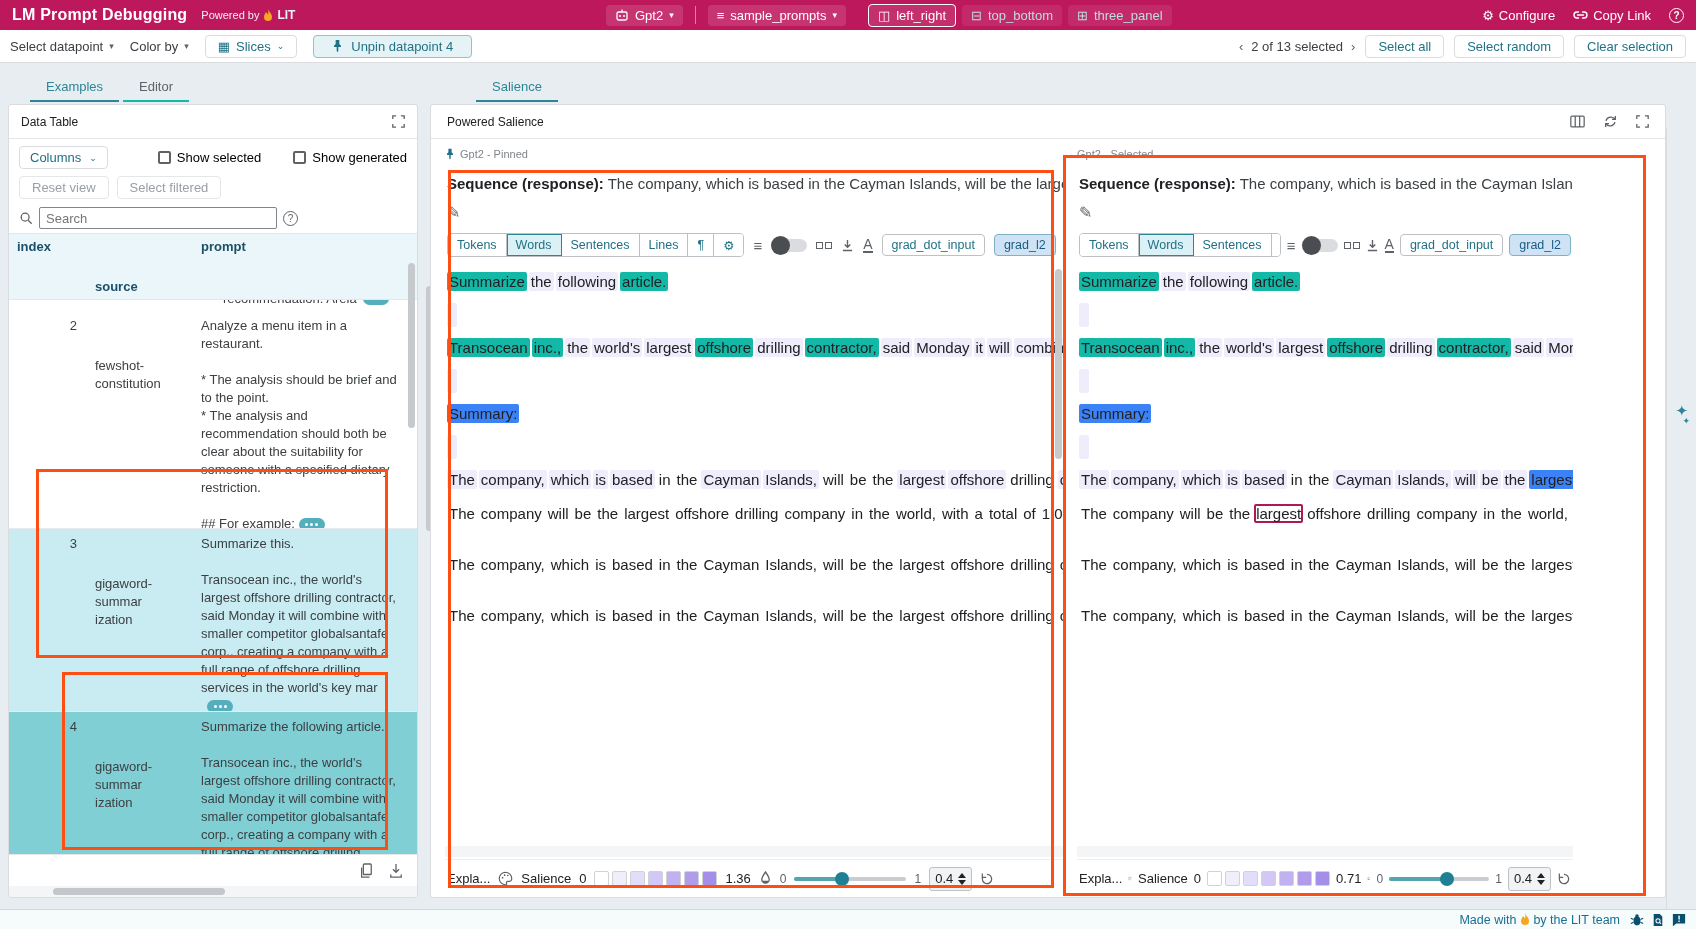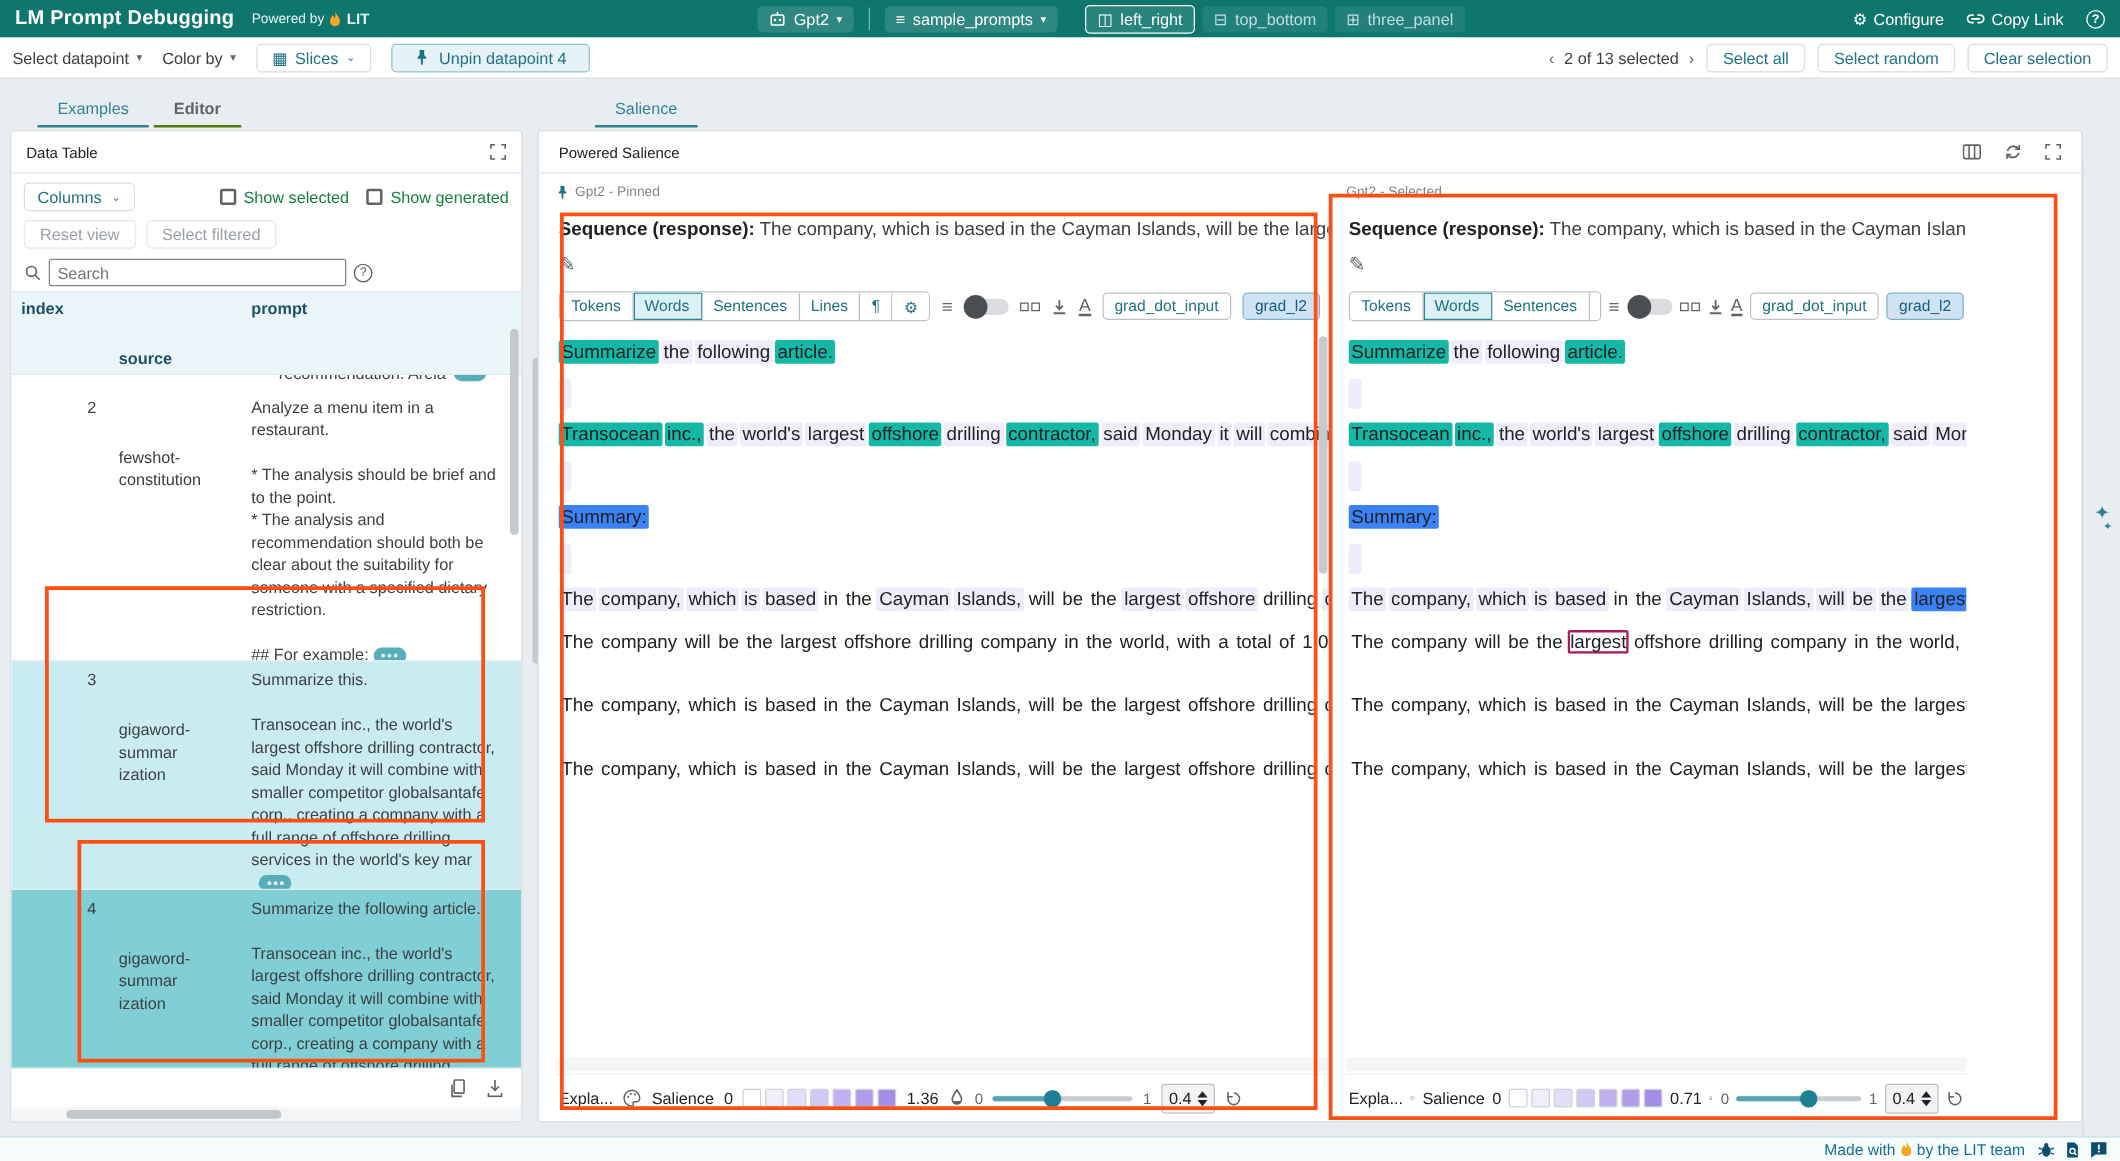--- a/index.html
+++ b/index.html
@@ -1,21 +1,21 @@
 <!DOCTYPE html>
 <html><head>
 <meta charset="utf-8">
 <style>
   * { margin:0; padding:0; box-sizing:border-box; }
   html,body { width:1696px; height:929px; overflow:hidden; }
   body { font-family:"Liberation Sans", sans-serif; background:#e7edf0; position:relative; color:#3c4043; }
   svg { display:block; }
 
   
-  .topbar { position:absolute; left:0; top:0; width:1696px; height:30px; background:#0f766e; display:flex; align-items:center; padding:0 12px; color:#fff; }
+  .topbar { position:absolute; left:0; top:0; width:1696px; height:30px; background:#be185d; display:flex; align-items:center; padding:0 12px; color:#fff; }
   .app-title { font-size:16px; font-weight:bold; letter-spacing:.2px; }
   .powered { font-size:11px; margin-left:14px; color:#e8f3f5; display:flex; align-items:center; gap:4px; }
   .lit-label { font-weight:bold; font-size:12px; }
   .hdr-mid { display:flex; align-items:center; gap:8px; margin-left:auto; }
   .hdr-chip { display:flex; align-items:center; gap:6px; background:rgba(255,255,255,.13); border-radius:4px; padding:3px 9px; font-size:13px; cursor:pointer; white-space:nowrap; }
   .hdr-divider { width:1px; height:18px; background:rgba(255,255,255,.45); margin:0 4px; }
   .layout-tabs { display:flex; align-items:center; gap:6px; margin-left:14px; }
   .layout-tab { display:flex; align-items:center; gap:6px; font-size:13px; padding:3px 9px; border-radius:4px; color:#bfdde4; background:rgba(255,255,255,.08); cursor:pointer; white-space:nowrap; }
   .layout-tab.sel { color:#fff; border:1px solid #fff; background:rgba(255,255,255,.10); }
   .hdr-right { display:flex; align-items:center; gap:18px; margin-left:auto; font-size:13px; }
@@ -33,31 +33,31 @@
   .sel-status { font-size:13px; color:#3c4043; display:flex; align-items:center; gap:8px; }
   .chev { color:#5f6368; cursor:pointer; font-size:13px; }
 
   
   .content { position:absolute; left:0; top:64px; width:1696px; height:845px; background:#e7edf0; }
 
   
   .group-tabs { position:absolute; top:10px; height:28px; display:flex; gap:4px; font-size:13px; }
   .gtab { padding:5px 16px; color:#5f6368; cursor:pointer; border-bottom:2px solid transparent; }
   .gtab.active { color:#2d8597; border-bottom:2px solid #2d8597; }
-  .gtab.inactive-line { border-bottom:2px solid #4d7c0f;font-weight:bold; }
+  .gtab.inactive-line { border-bottom:2px solid #14b8a6; }
 
   
   .lcard { position:absolute; left:8px; top:40px; width:410px; height:794px; background:#fff; border:1px solid #dadce0; border-radius:3px; display:flex; flex-direction:column; overflow:hidden; }
   .mod-header { height:34px; border-bottom:1px solid #e4e6e8; display:flex; align-items:center; padding:0 12px; font-size:12px; color:#202124; flex:none; }
   .mod-header .spacer { flex:1; }
   .icon-btn { color:#5f6368; cursor:pointer; display:flex; align-items:center; }
   .dt-controls { padding:7px 10px 4px 10px; flex:none; }
   .dt-row1 { display:flex; align-items:center; }
   .chip-teal { border:1px solid #dadce0; border-radius:4px; color:#1f7186; font-size:13px; padding:3px 10px; display:flex; gap:8px; align-items:center; cursor:pointer; }
-  .cbx-group { margin-left:auto; display:flex; gap:14px; font-size:13px; color:#15803d; }
+  .cbx-group { margin-left:auto; display:flex; gap:32px; font-size:13px; color:#000000; }
   .cbx { display:flex; align-items:center; gap:6px; cursor:pointer; }
   .cbx-box { width:13px; height:13px; border:2px solid #5f6368; border-radius:2px; background:#fff; }
   .dt-row2 { display:flex; gap:8px; margin-top:7px; }
   .btn-disabled { border:1px solid #e4e6e8; border-radius:4px; color:#9aa0a6; font-size:13px; padding:3px 12px; background:#fff; }
   .dt-search { display:flex; align-items:center; gap:6px; margin-top:8px; }
   .search-box { width:238px; height:22px; border:1px solid #80868b; border-radius:2px; font-size:13px; padding:0 6px; color:#3c4043; font-family:"Liberation Sans",sans-serif; }
   .qmark { width:15px; height:15px; border:1.5px solid #5f6368; color:#5f6368; border-radius:50%; font-size:10px; display:flex; align-items:center; justify-content:center; }
   
   .dtable { flex:1; overflow:hidden; position:relative; font-size:13px; }
   .thead { display:flex; background:#eaf6f9; color:#1c5068; font-weight:bold; border-top:1px solid #e4e6e8; border-bottom:1px solid #dfe8ea; }

